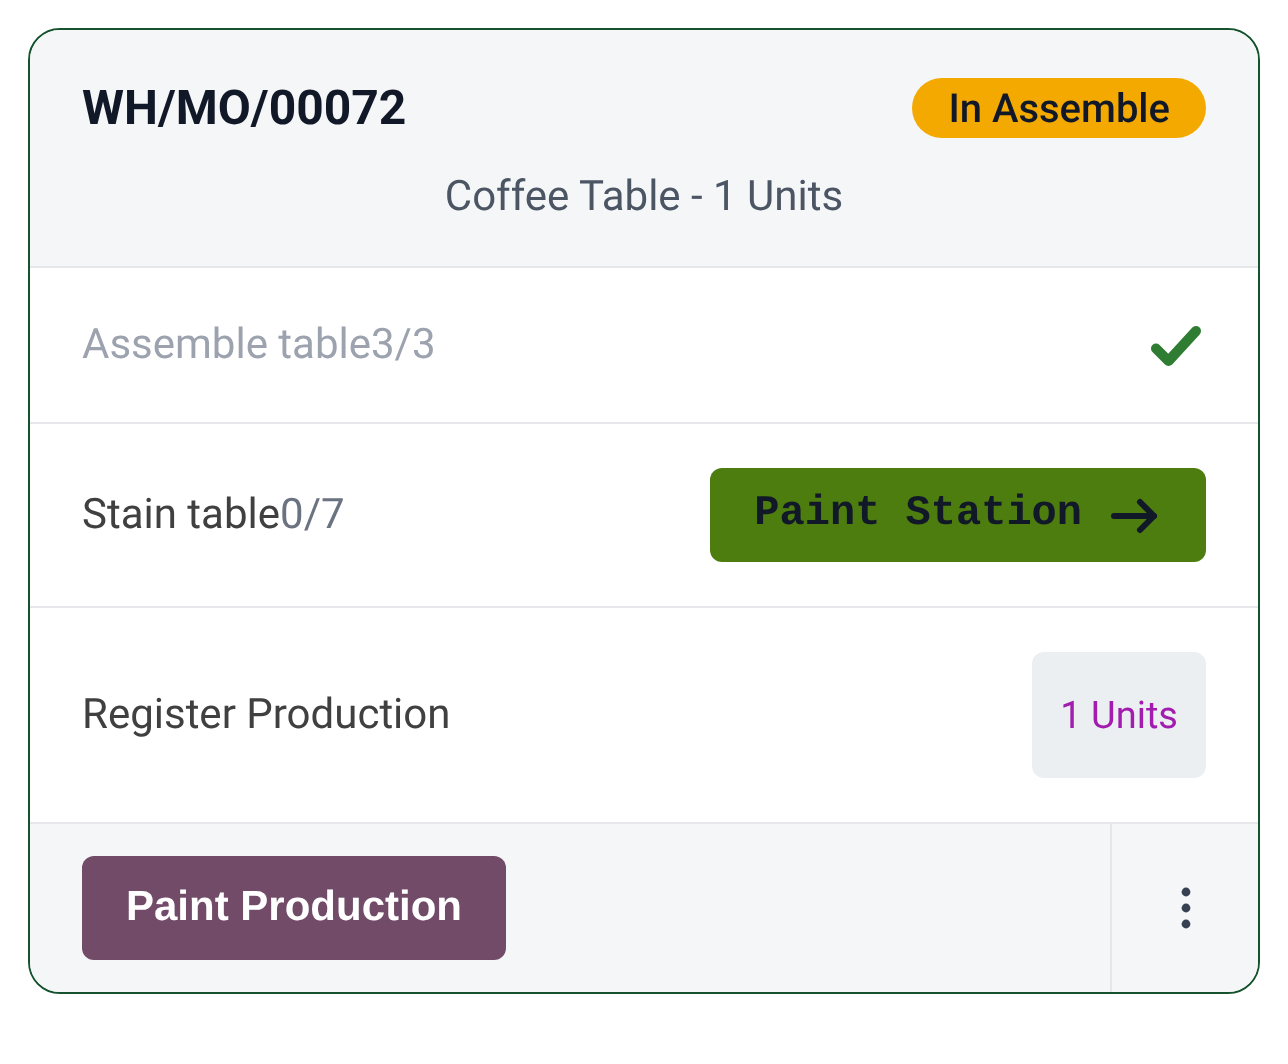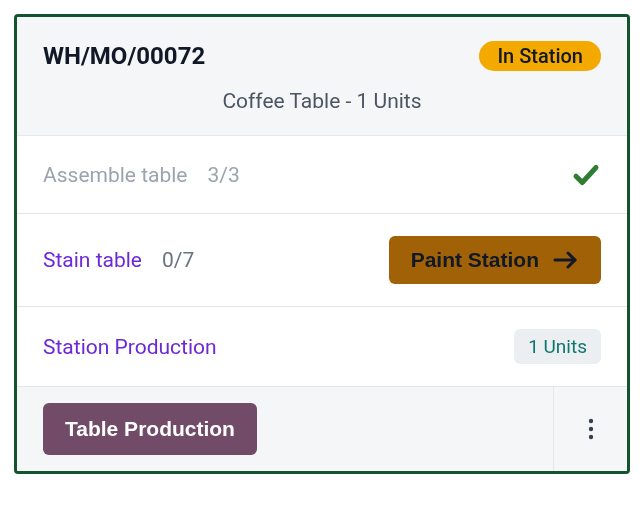--- a/index.html
+++ b/index.html
@@ -4,22 +4,22 @@
 <style>
   * { box-sizing: border-box; margin: 0; padding: 0; }
   body {
     font-family: -apple-system, BlinkMacSystemFont, "Segoe UI", Roboto, "Helvetica Neue", Arial, sans-serif;
     background: #ffffff;
     padding: 14px;
     width: 644px;
     color: #374151;
   }
   .card {
-    border: 3px solid #14532d;
-    border-radius: 4px;
+    border: 1px solid #14532d;
+    border-radius: 16px;
     overflow: hidden;
     background: #ffffff;
   }
   .header {
     background: #f5f6f7;
     padding: 24px 26px 22px 26px;
     border-bottom: 1px solid #e5e7eb;
   }
   .header-top {
     display: flex;
@@ -53,63 +53,64 @@
     border-bottom: 1px solid #e5e7eb;
     background: #ffffff;
     min-height: 78px;
   }
   .row:last-of-type {
     border-bottom: 1px solid #e5e7eb;
   }
   .row-left {
     display: flex;
     align-items: flex-start;
-    gap: 20px;
+    gap: 0;
     font-size: 21px;
   }
   .task-name {
-    color: #6d28d9;
+    color: #404040;
   }
   .task-name.done {
     color: #9ca3af;
   }
   .task-count {
     color: #6b7280;
   }
   .task-count.done {
     color: #9ca3af;
   }
   .check-icon svg {
     width: 30px;
     height: 30px;
     display: block;
   }
   .station-btn {
     display: inline-flex;
     align-items: center;
     gap: 14px;
-    background: #a16207;
+    background: #4d7c0f;
     color: #111827;
     font-size: 21px;
     font-weight: 700;
     padding: 12px 22px;
     border: none;
     border-radius: 6px;
     cursor: pointer;
+    font-family: Liberation Mono, monospace;
   }
   .station-btn svg {
     width: 26px;
     height: 20px;
     display: block;
   }
   .units-badge {
     background: #eceff2;
-    color: #0f766e;
+    color: #a21caf;
     font-size: 19px;
-    padding: 6px 14px;
+    padding: 20px 14px;
     border-radius: 6px;
   }
   .footer {
     display: flex;
     align-items: center;
     background: #f5f6f7;
   }
   .footer-main {
     flex: 1;
     padding: 16px 26px;
@@ -140,21 +141,21 @@
   }
 </style>
 </head>
 <body>
 
 <div class="card">
 
   <div class="header">
     <div class="header-top">
       <div class="order-id">WH/MO/00072</div>
-      <div class="status-badge">In Station</div>
+      <div class="status-badge">In Assemble</div>
     </div>
     <div class="product-line">Coffee Table - 1 Units</div>
   </div>
 
   <div class="row">
     <div class="row-left">
       <span class="task-name done">Assemble table</span>
       <span class="task-count done">3/3</span>
     </div>
     <span class="check-icon">
@@ -175,28 +176,28 @@
         <svg viewBox="0 0 26 20" fill="none" stroke="#111827" stroke-width="3" stroke-linecap="round" stroke-linejoin="round">
           <line x1="2" y1="10" x2="22" y2="10"></line>
           <polyline points="15 3 22 10 15 17"></polyline>
         </svg>
       </span>
     </button>
   </div>
 
   <div class="row">
     <div class="row-left">
-      <span class="task-name">Station Production</span>
+      <span class="task-name">Register Production</span>
     </div>
     <span class="units-badge">1 Units</span>
   </div>
 
   <div class="footer">
     <div class="footer-main">
-      <button class="close-btn">Table Production</button>
+      <button class="close-btn">Paint Production</button>
     </div>
     <div class="footer-menu">
       <span>
         <svg viewBox="0 0 6 22">
           <circle cx="3" cy="3" r="2.2" fill="#374151"></circle>
           <circle cx="3" cy="11" r="2.2" fill="#374151"></circle>
           <circle cx="3" cy="19" r="2.2" fill="#374151"></circle>
         </svg>
       </span>
     </div>

